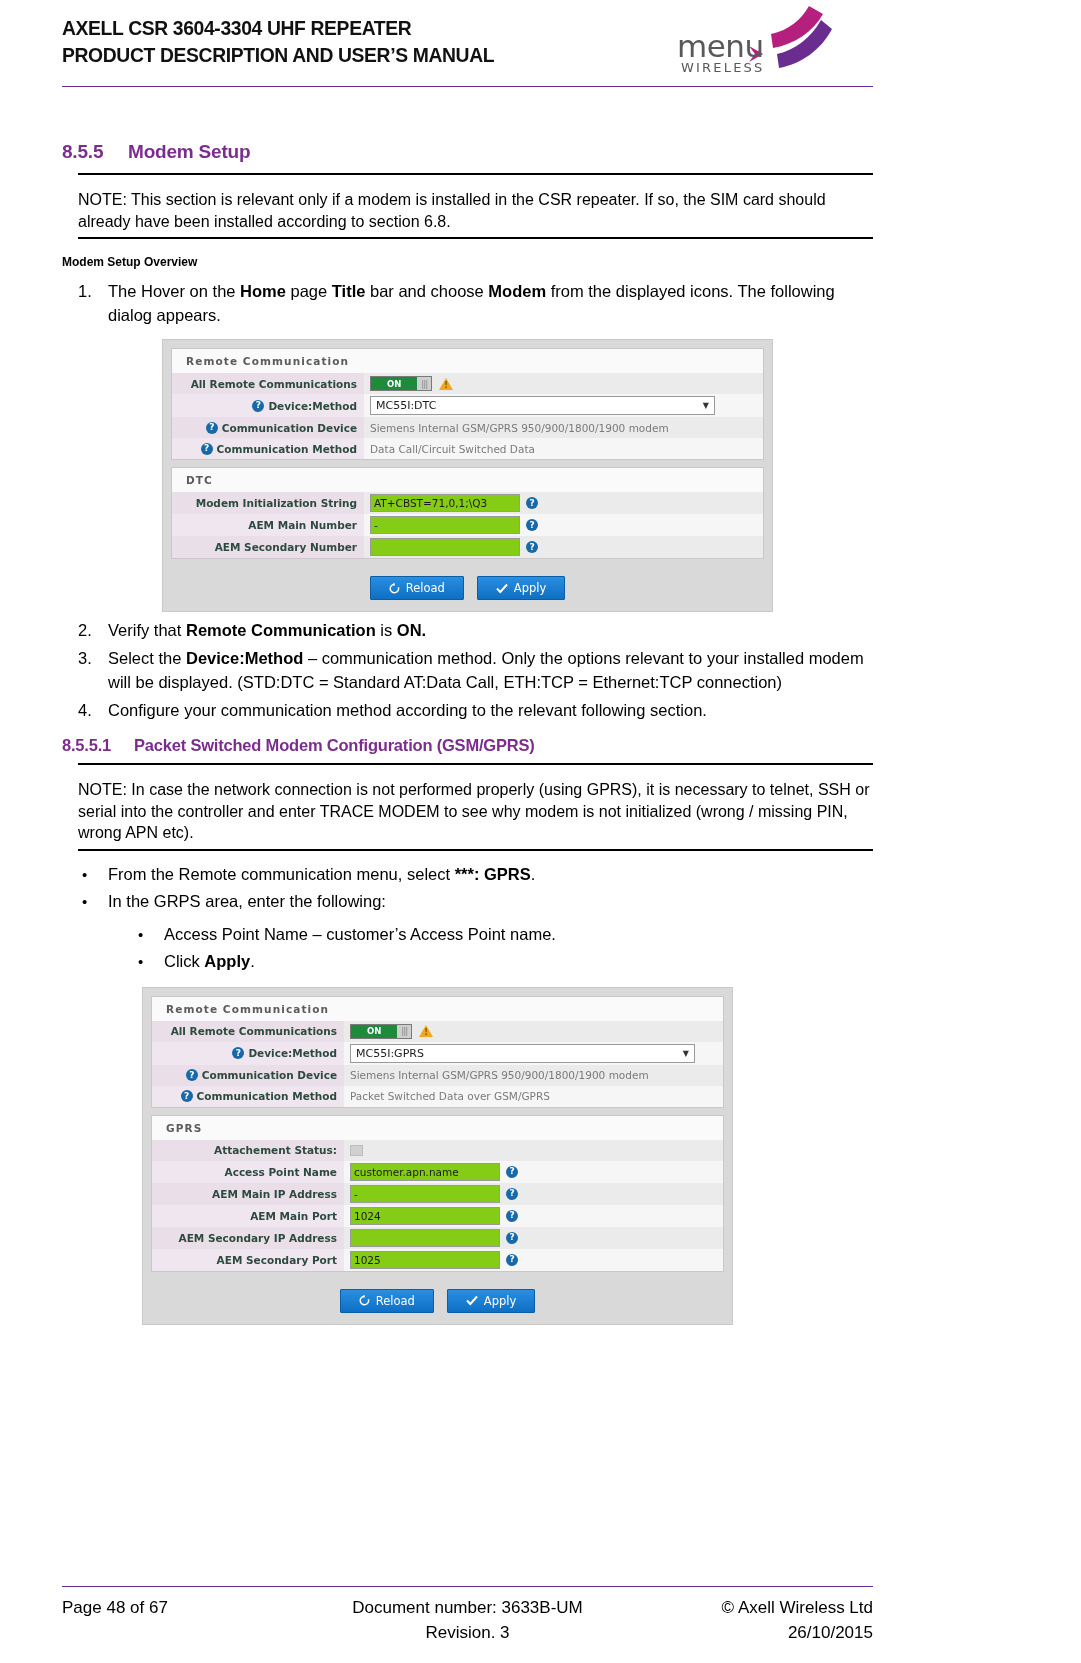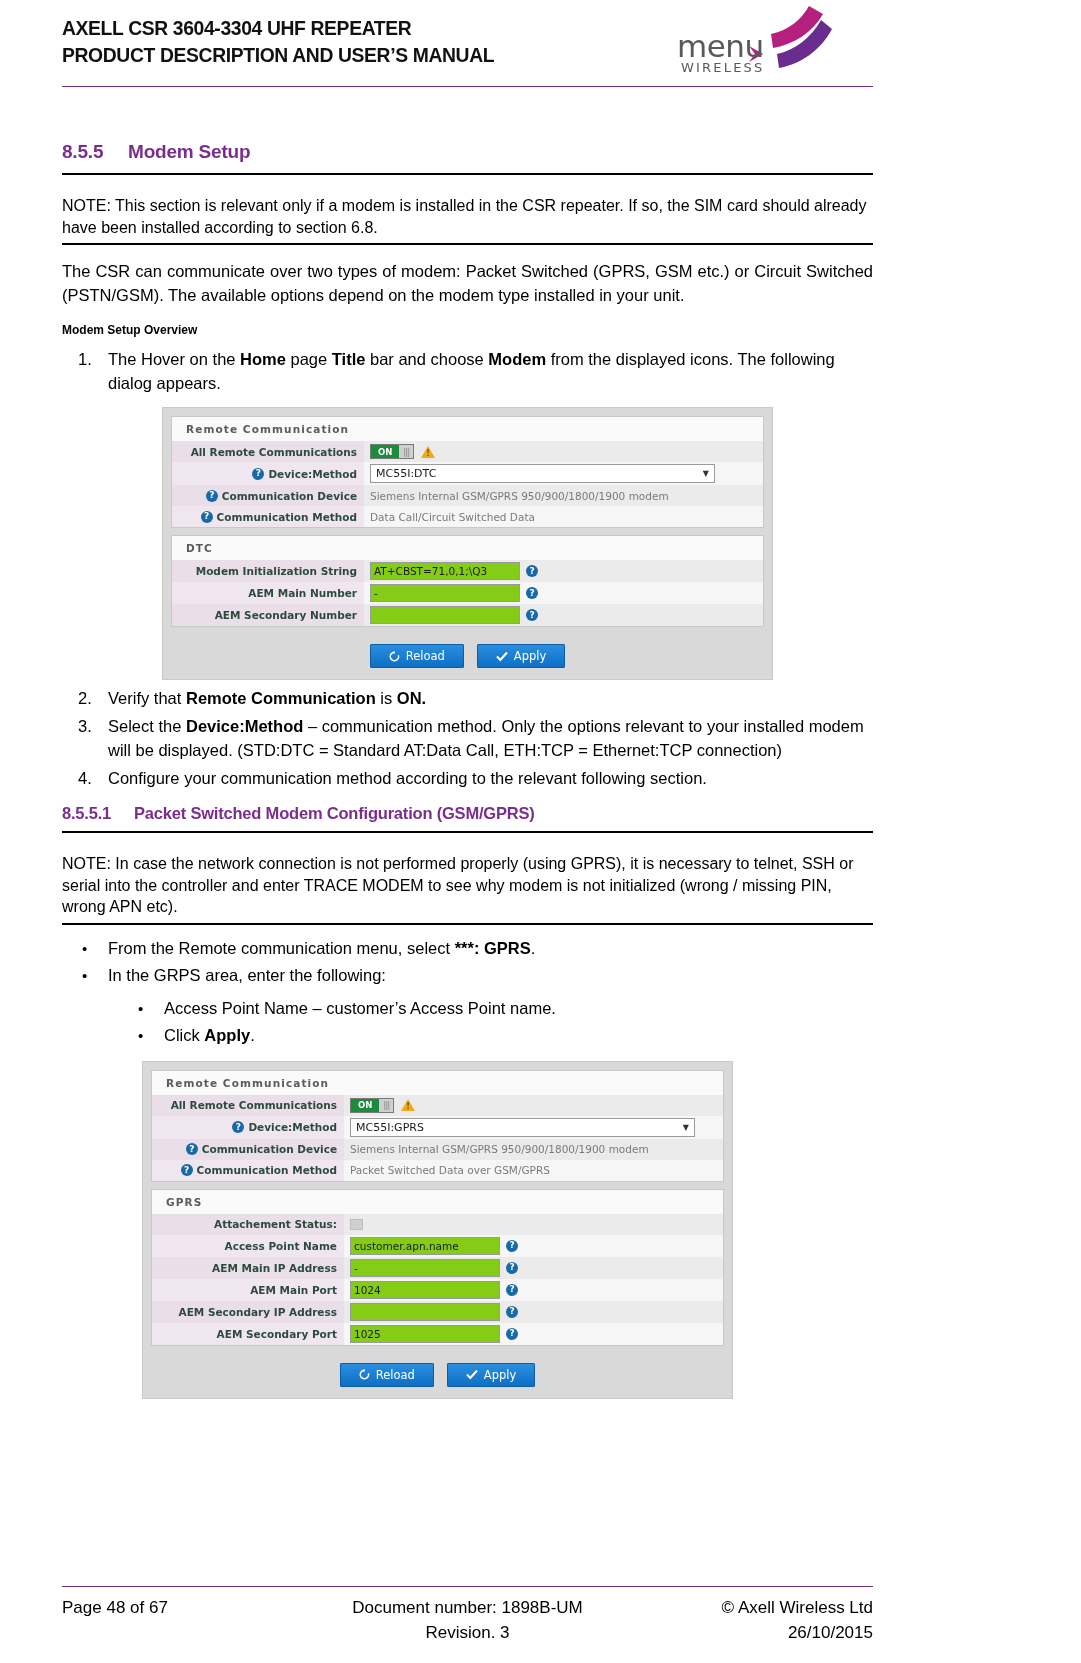--- a/index.html
+++ b/index.html
@@ -45,21 +45,21 @@
   h3.sec3 {
     color:#7b2d8e; font-size:16.5px; font-weight:bold;
     margin:14px 0 8px 0; letter-spacing:-0.2px;
   }
   h3.sec3 .num { display:inline-block; width:72px; }
   h4.ovw { font-size:12px; font-weight:bold; margin:16px 0 10px 0; }
 
   
   .note {
     border-top:2.5px solid #000; border-bottom:2.5px solid #000;
-    padding:20px 0 5px 0; margin:4px 0 10px 0;
+    padding:14px 0 5px 0; margin:4px 0 10px 16px;
     font-size:16px; line-height:21.5px;
   }
 
   
   p.body {
     font-size:16.5px; line-height:24px; margin:14px 0 10px 0;
     text-align:justify;
   }
   b { font-weight:bold; }
 
@@ -119,21 +119,21 @@
     display:inline-flex; align-items:center; justify-content:center;
     flex:0 0 12px; line-height:1;
   }
   .helpicon { margin-left:6px; }
   .toggle {
     display:inline-flex; align-items:center; height:15px;
     border:1px solid #7a7a7a; background:#d4d4d4; overflow:hidden;
   }
   .toggle .on {
     background:#1e8a3c; color:#fff; font-size:8.5px; font-weight:bold;
-    padding:0 7px; height:100%; display:flex; align-items:center;
+    padding:0 16px; height:100%; display:flex; align-items:center;
     font-family:"DejaVu Sans", sans-serif;
   }
   .toggle .grip {
     width:14px; height:100%; background:#cfcfcf;
     display:flex; align-items:center; justify-content:center;
     color:#8a8a8a; font-size:9px; letter-spacing:-1px;
   }
   .warnicon { margin-left:7px; width:0; height:0;
     border-left:7px solid transparent; border-right:7px solid transparent;
     border-bottom:12px solid #f0a81e; position:relative; }
@@ -198,25 +198,20 @@
     </div>
   </div>
   <div class="hdr-rule"></div>
 
   <h2 class="sec">
     <span class="num">8.5.5</span><span>Modem Setup</span>
   </h2>
 
   <div class="note">NOTE: This section is relevant only if a modem is installed in the CSR repeater. If so, the SIM card should already have been installed according to section 6.8.</div>
 
-  <p class="body">
-    <span>The CSR can communicate over two types of modem: Packet Switched (GPRS, GSM etc.)</span>
-    <span>or Circuit Switched (PSTN/GSM). The available options depend on the modem type installed</span>
-    <span>in your unit.</span>
-  </p>
 
   <h4 class="ovw">Modem Setup Overview</h4>
 
   <ol class="steps">
     <li>
       <span class="mk">1.</span><span>The Hover on the </span><b>Home</b><span> page </span><b>Title</b><span> bar and choose </span><b>Modem</b><span> from the displayed icons. The following dialog appears.</span>
     </li>
   </ol>
 
   <div class="shot" style="margin:12px 100px 6px 100px;">
@@ -459,21 +454,21 @@
       </div>
 
     </div>
   </div>
 
   <div class="footer">
     <div class="footer-rule"></div>
     <div class="footer-grid">
       <div>Page 48 of 67</div>
       <div>
-        <div>Document number: 1898B-UM</div>
+        <div>Document number: 3633B-UM</div>
         <div>Revision. 3</div>
       </div>
       <div>
         <div>© Axell Wireless Ltd</div>
         <div>26/10/2015</div>
       </div>
     </div>
   </div>
 
 </div>

